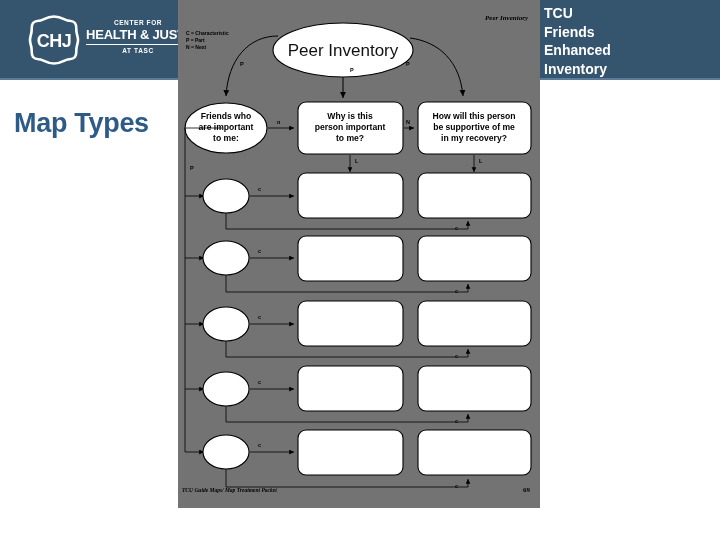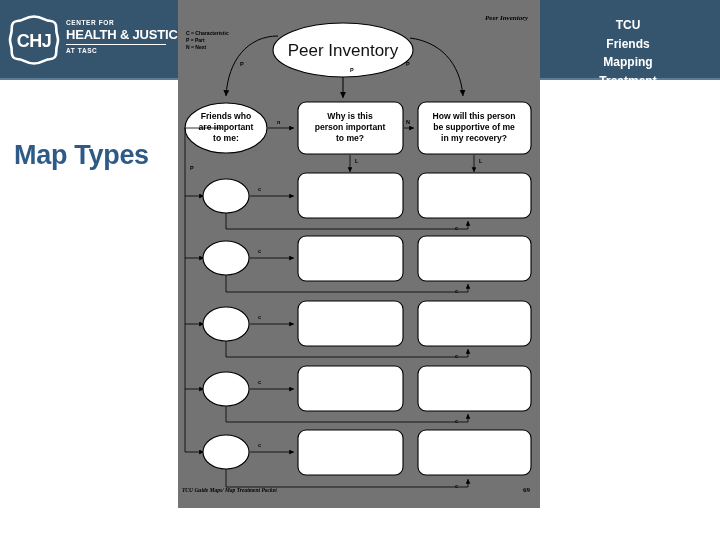--- a/index.html
+++ b/index.html
@@ -30,25 +30,26 @@
     height: 2px;
     background: #5c7d99;
     top: 78px;
   }
   .band-underline.left  { left: 0; width: 178px; }
   .band-underline.right { left: 540px; width: 180px; }
 
   
   .logo-wrap {
     position: absolute;
-    left: 6px;
+    left: 26px;
     top: 10px;
     width: 160px;
     height: 62px;
     color: #ffffff;
+    text-align: center;
   }
   .logo-badge {
     position: absolute;
     left: 2px;
     top: 4px;
     width: 52px;
     height: 52px;
   }
   .logo-text {
     position: absolute;
@@ -78,39 +79,38 @@
   .logo-line3 {
     font-size: 6.5px;
     letter-spacing: 0.6px;
     font-weight: bold;
   }
 
   
   .deck-title {
     position: absolute;
     right: 8px;
-    top: 16px;
+    top: 4px;
     width: 168px;
-    text-align: center;
+    text-align: left;
     color: #ffffff;
-    font-size: 12px;
+    font-size: 14px;
     font-weight: bold;
     line-height: 18.5px;
   }
 
   
   .slide-title {
     position: absolute;
     left: 14px;
     top: 108px;
     font-size: 27px;
     font-weight: bold;
     color: #2E5A87;
     letter-spacing: -0.3px;
-    margin-top: 32px;
   }
 
   
   .worksheet {
     position: absolute;
     left: 178px;
     top: 0;
     width: 362px;
     height: 508px;
     background: #737373;
@@ -185,22 +185,22 @@
     <div class="logo-line1">CENTER FOR</div>
     <div class="logo-line2">HEALTH &amp; JUSTICE</div>
     <div class="logo-rule"></div>
     <div class="logo-line3">AT TASC</div>
   </div>
 </div>
 
 <div class="deck-title">
   <div>TCU</div>
   <div>Friends</div>
-  <div>Mapping</div>
-  <div>Treatment</div>
+  <div>Enhanced</div>
+  <div>Inventory</div>
 </div>
 
 <div class="slide-title">Map Types</div>
 
 <div class="worksheet">
 <svg width="362" height="508" viewBox="0 0 362 508">
   <defs>
     <marker id="arr" markerWidth="7" markerHeight="7" refX="6" refY="3" orient="auto">
       <path d="M0,0 L6,3 L0,6 z" fill="#000"></path>
     </marker>

